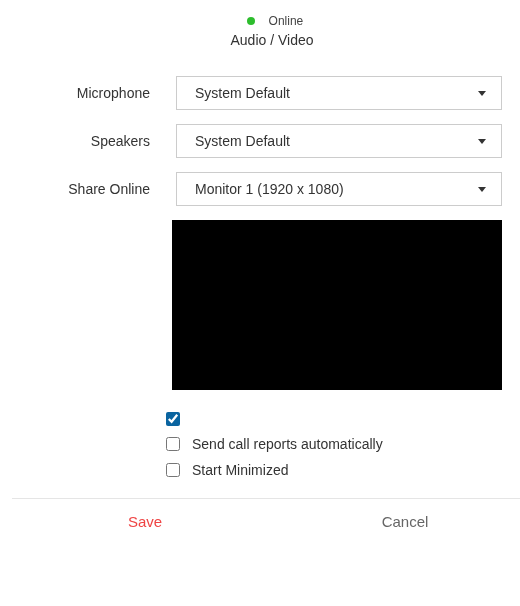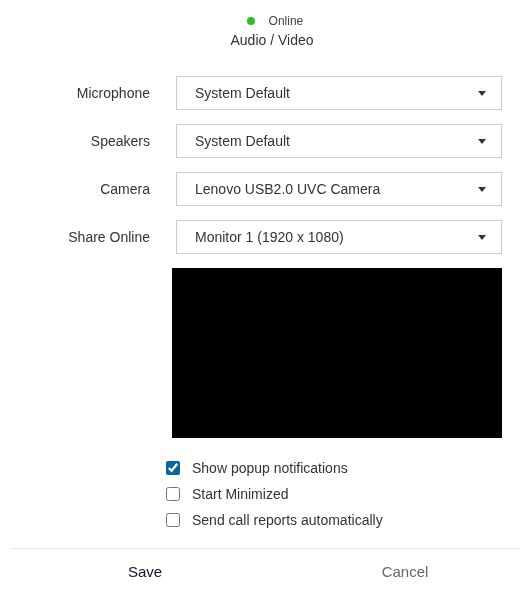--- a/index.html
+++ b/index.html
@@ -115,21 +115,21 @@
   }
   .footer-btn {
     flex: 1;
     text-align: center;
     padding: 14px 0;
     font-size: 15px;
     cursor: pointer;
     background: #fff;
     border: none;
   }
-  .footer-btn.save { color: #0f172a; }
+  .footer-btn.save { color: #ef4444; }
   .footer-btn.cancel { color: #666; }
 </style>
 </head>
 <body>
 
 <div class="container">
   <div class="status-row">
     <span class="status-dot"></span>
     <span class="status-text">Online</span>
   </div>
@@ -146,54 +146,45 @@
 
   <div class="form-row">
     <div class="form-label">Speakers</div>
     <div class="select-wrap">
       <div class="select">
           <span>System Default</span>
         </div>
     </div>
   </div>
 
-  <div class="form-row">
-    <div class="form-label">Camera</div>
-    <div class="select-wrap">
-      <div class="select">
-          <span>Lenovo USB2.0 UVC Camera</span>
-        </div>
-    </div>
-  </div>
 
   <div class="form-row">
     <div class="form-label">Share Online</div>
     <div class="select-wrap">
       <div class="select">
           <span>Monitor 1 (1920 x 1080)</span>
         </div>
     </div>
   </div>
 
   <div class="preview-row">
     <div class="preview"></div>
   </div>
 
   <label class="check-row">
     <input type="checkbox" checked="" style="">
-    <span>Show popup notifications</span>
+  </label>
+
+  <label class="check-row">
+    <input type="checkbox" style="">
+    <span>Send call reports automatically</span>
   </label>
 
   <label class="check-row">
     <input type="checkbox" style="">
     <span>Start Minimized</span>
-  </label>
-
-  <label class="check-row">
-    <input type="checkbox" style="">
-    <span>Send call reports automatically</span>
   </label>
 </div>
 
 <div class="footer">
   <button class="footer-btn save">Save</button>
   <button class="footer-btn cancel">Cancel</button>
 </div>
 
 </body></html>

